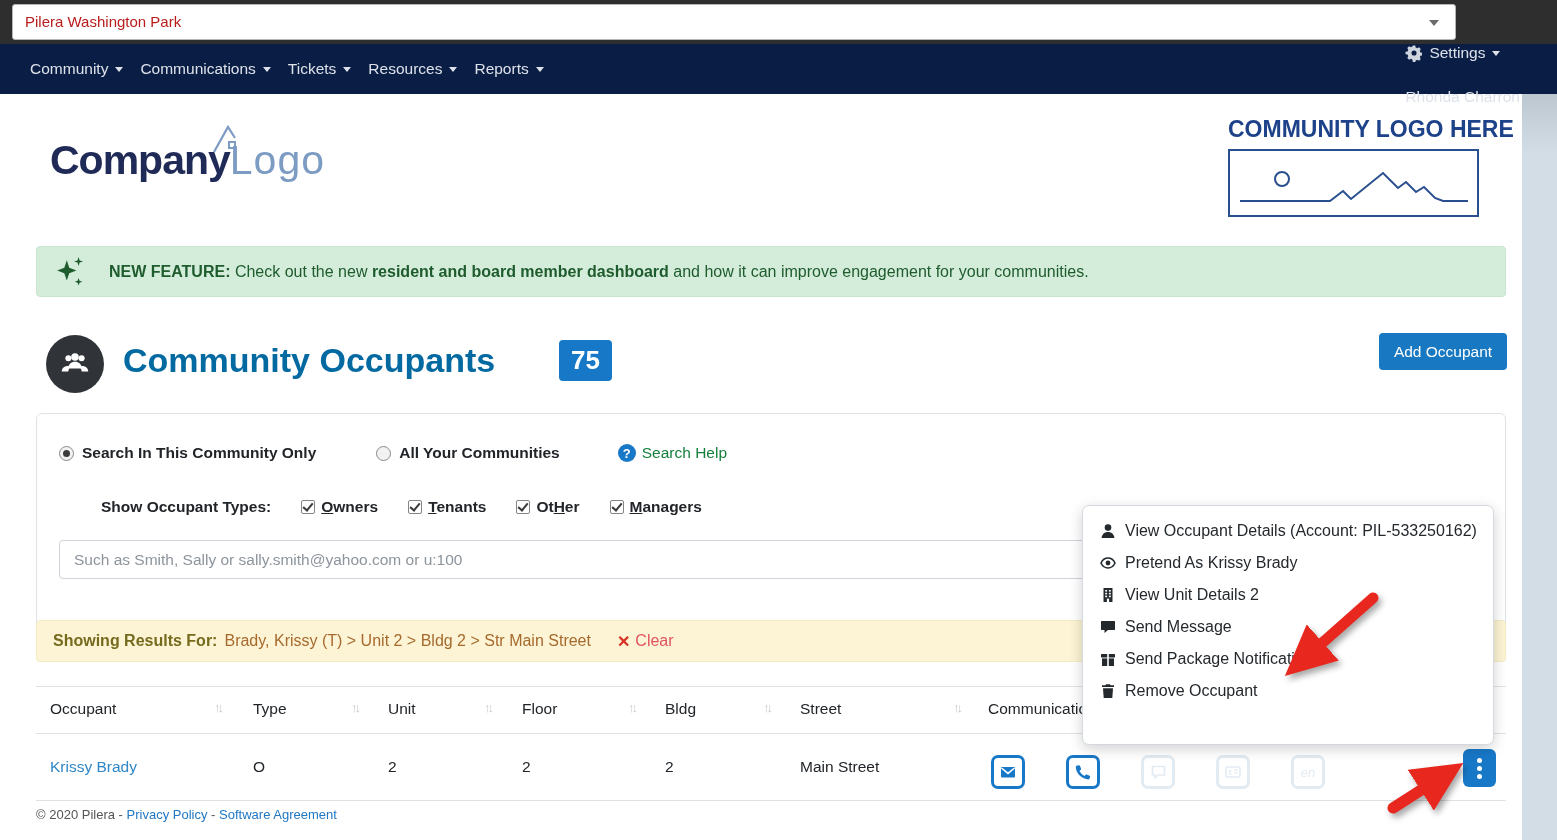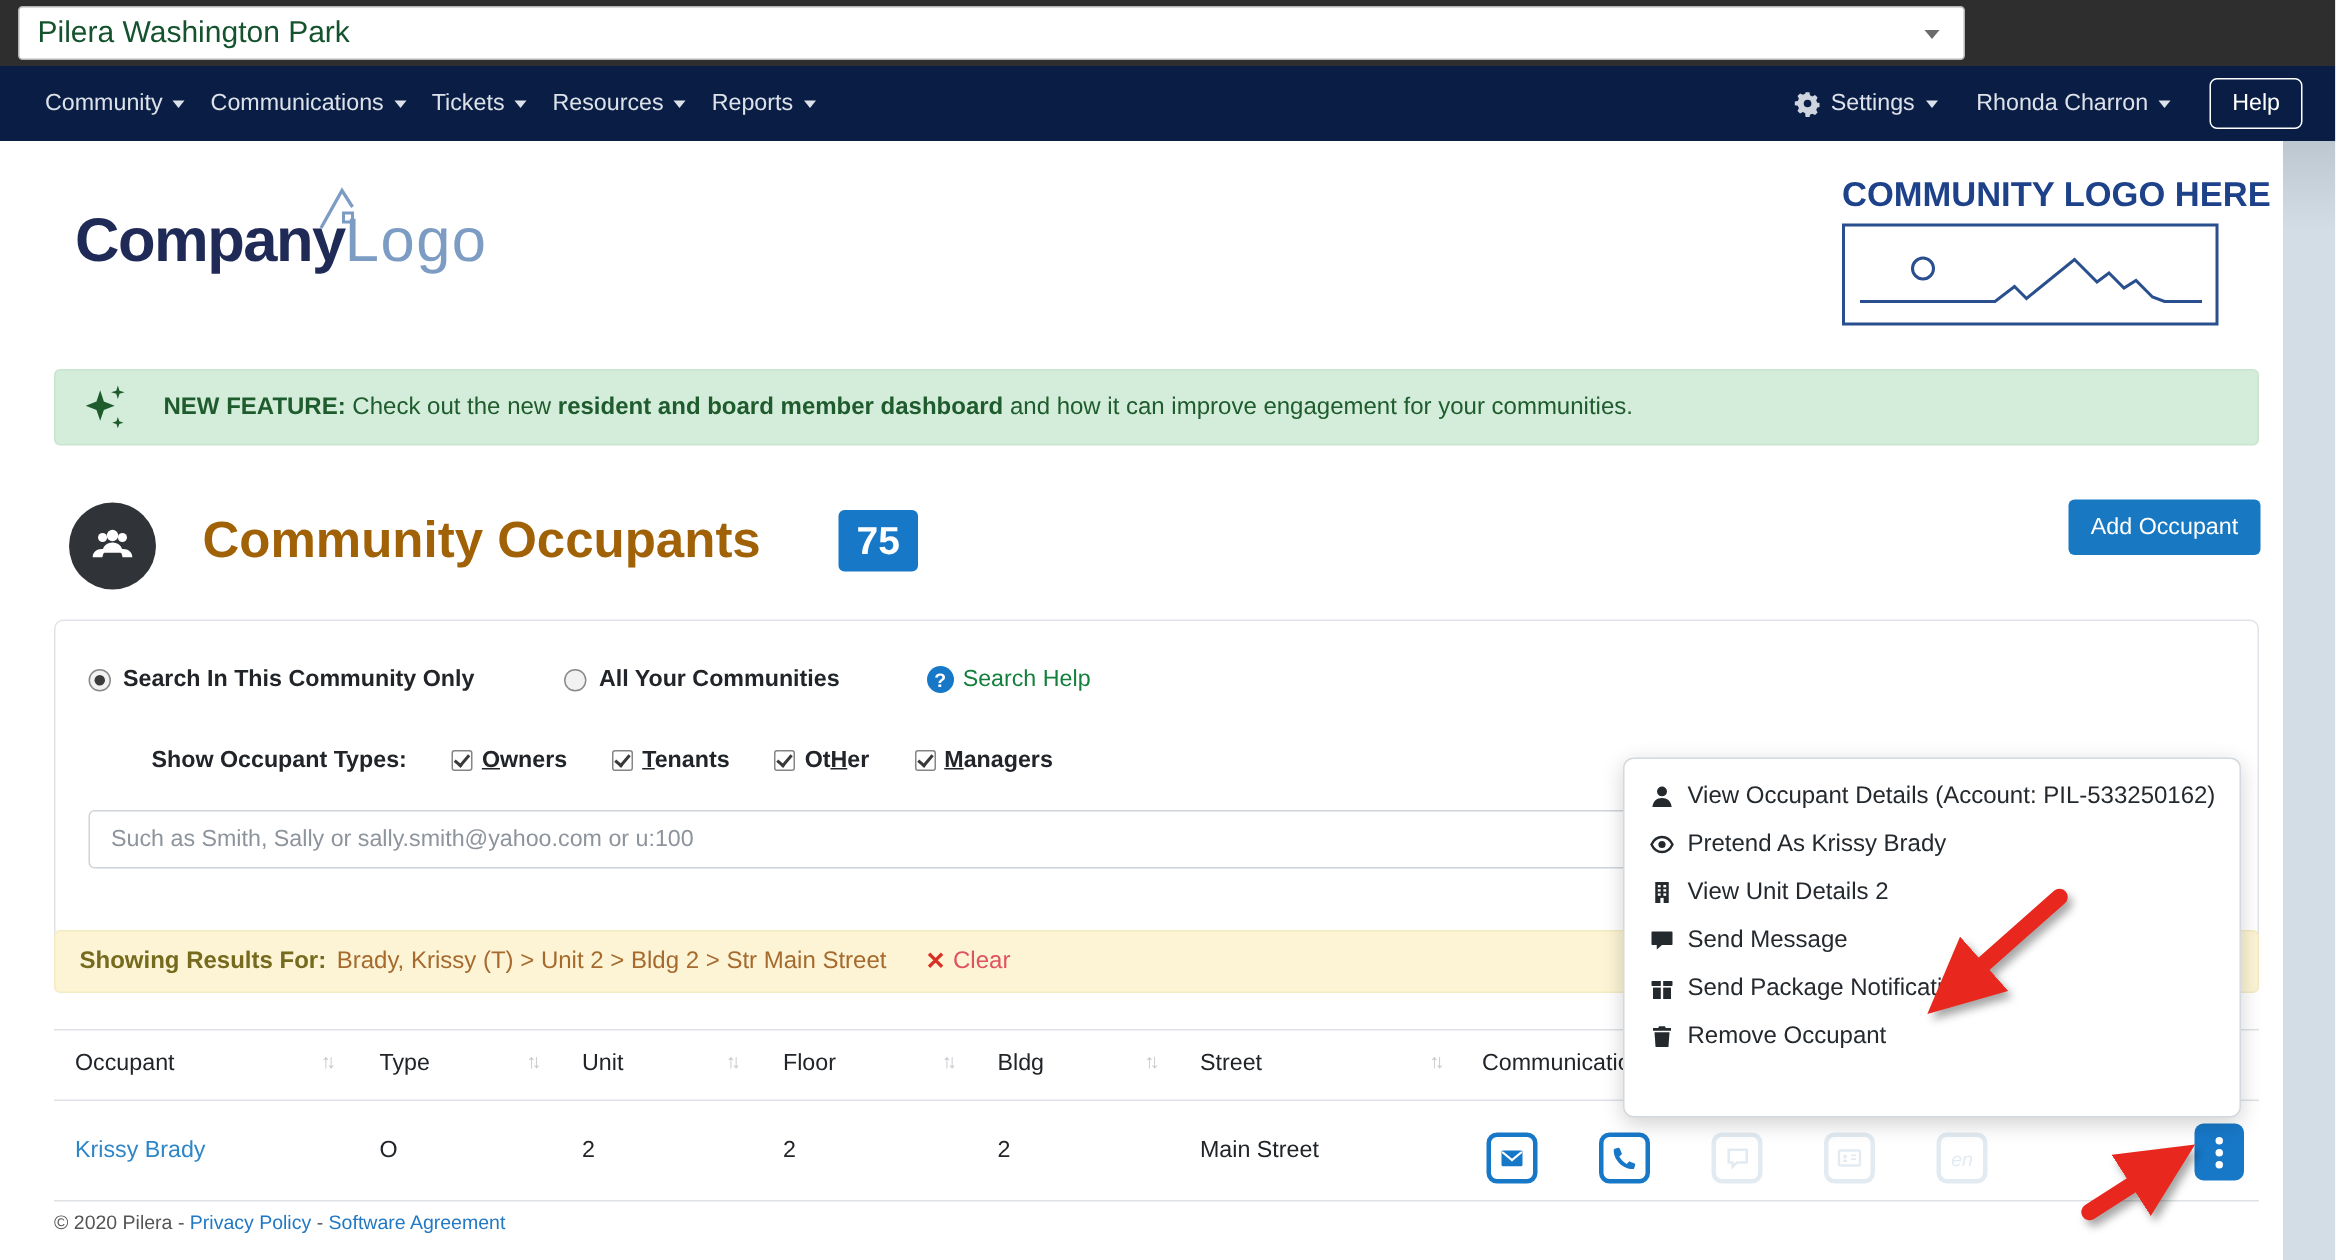--- a/index.html
+++ b/index.html
@@ -1,32 +1,32 @@
 <!DOCTYPE html>
 <html><head>
 <meta charset="utf-8">
 <style>
   * { box-sizing: border-box; margin: 0; padding: 0; }
   body { background:#fff; font-family:"Liberation Sans", sans-serif; }
   .screen { position:relative; width:1557px; height:840px; background:#fff; overflow:hidden; }
 
   
   .topbar { position:absolute; left:0; top:0; width:1557px; height:44px; background:#2e2e2e; }
-  .community-select { position:absolute; left:12px; top:4px; width:1298px; height:36px; background:#fff;
-     border:1px solid #b5b5b5; border-radius:3px; font-size:20px; color:#14532d; line-height:34px; padding:0 30px 0 12px; cursor:pointer;}
+  .community-select { position:absolute; left:12px; top:4px; width:1444px; height:36px; background:#fff;
+     border:1px solid #b5b5b5; border-radius:3px; font-size:15px; color:#b91c1c; line-height:34px; padding:0 30px 0 12px; cursor:pointer;}
   .select-caret { position:absolute; right:16px; top:15px; width:0; height:0;
      border-left:5px solid transparent; border-right:5px solid transparent; border-top:6px solid #6b6b6b; }
 
   
   .nav { position:absolute; left:0; top:44px; width:1557px; height:50px; background:#0a1e45; color:#dde2ea; font-size:15.5px; }
   .nav-left { position:absolute; left:30px; top:0; height:50px; display:flex; align-items:center; gap:17px; }
   .nav-item { display:flex; align-items:center; cursor:pointer; }
   .caret { display:inline-block; margin-left:7px; width:0; height:0; border-left:4px solid transparent;
      border-right:4px solid transparent; border-top:5px solid currentColor; }
-  .nav-right { position:absolute; right:22px; top:0; height:50px; display:flex; align-items:center; gap:26px; }
+  .nav-right { position:absolute; right:22px; top:0; height:50px; display:flex; gap:26px;flex-direction:column; }
   .gear { width:17px; height:17px; margin-right:7px; }
   .help-btn { border:1px solid #fff; border-radius:5px; padding:7px 14px; color:#fff; cursor:pointer; }
 
   
   .company-logo { position:absolute; left:50px; top:140px; font-size:41px; line-height:1; cursor:default; }
   .company-logo .bold { font-weight:bold; color:#1f2a57; letter-spacing:-1px; }
   .company-logo .light { color:#7d9cc4; letter-spacing:1px; }
   .roof { position:absolute; left:162px; top:-16px; }
   .community-logo-wrap { position:absolute; left:1228px; top:116px; width:254px; text-align:center; }
   .community-logo-title { font-size:23px; font-weight:bold; color:#1d4289; letter-spacing:0; white-space:nowrap; }
@@ -35,21 +35,21 @@
   
   .feature-banner { position:absolute; left:36px; top:246px; width:1470px; height:51px; background:#d4edda;
      border:1px solid #c9e4cf; border-radius:4px; display:flex; align-items:center; color:#1e5b2d; font-size:16px; }
   .sparkles { margin-left:19px; width:28px; height:30px; flex:0 0 auto; }
   .feature-text { margin-left:25px; }
   .b { font-weight:bold; }
 
   
   .title-icon { position:absolute; left:46px; top:335px; width:58px; height:58px; border-radius:50%; background:#303438;
      display:flex; align-items:center; justify-content:center; }
-  .page-title { position:absolute; left:135px; top:341px; font-size:34px; font-weight:bold; color:#a16207; }
+  .page-title { position:absolute; left:123px; top:341px; font-size:34px; font-weight:bold; color:#0369a1; }
   .count-badge { position:absolute; left:559px; top:340px; background:#1878c8; color:#fff; font-size:26px; font-weight:bold;
      border-radius:4px; padding:5px 12px; }
   .add-btn { position:absolute; left:1379px; top:333px; width:128px; height:37px; background:#1878c2; color:#fff;
      font-size:15.5px; border:none; border-radius:4px; cursor:pointer; font-family:inherit; }
 
   
   .search-panel { position:absolute; left:36px; top:413px; width:1470px; height:237px; background:#fff;
      border:1px solid #dfe3e7; border-radius:6px; }
   .radio-row { position:absolute; left:22px; top:30px; display:flex; align-items:center; font-size:15.5px; font-weight:bold; color:#212529; }
   .radio { width:15px; height:15px; border-radius:50%; border:1px solid #8a8a8a; background:#f2f2f2; margin-right:8px;

